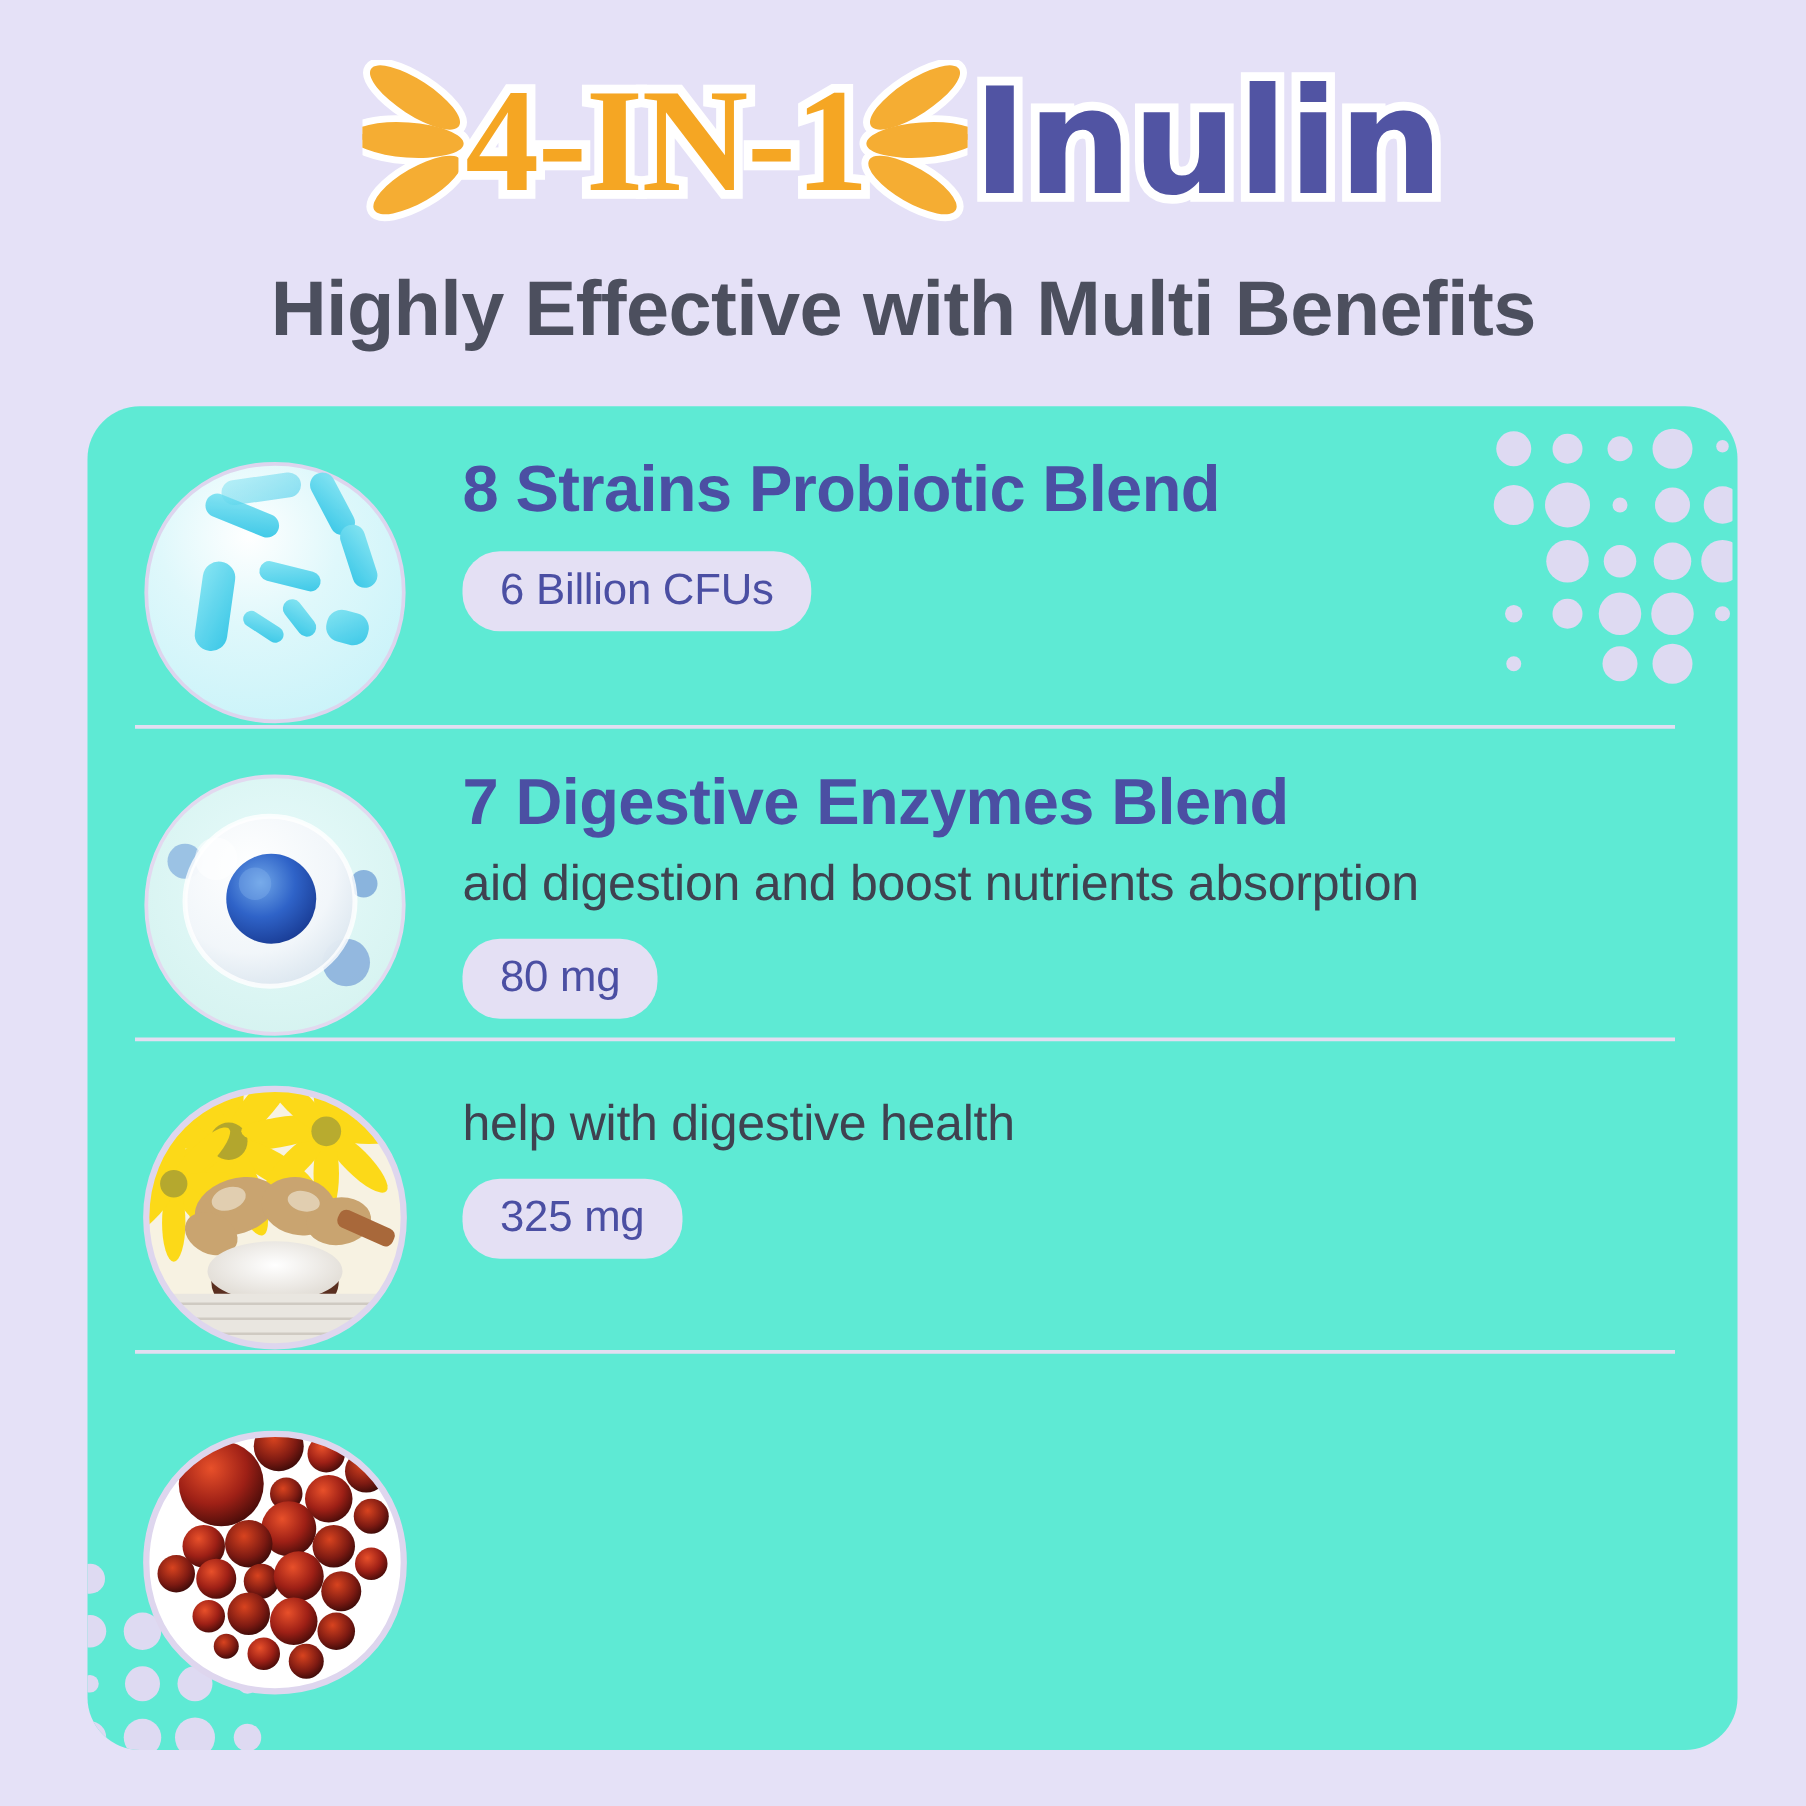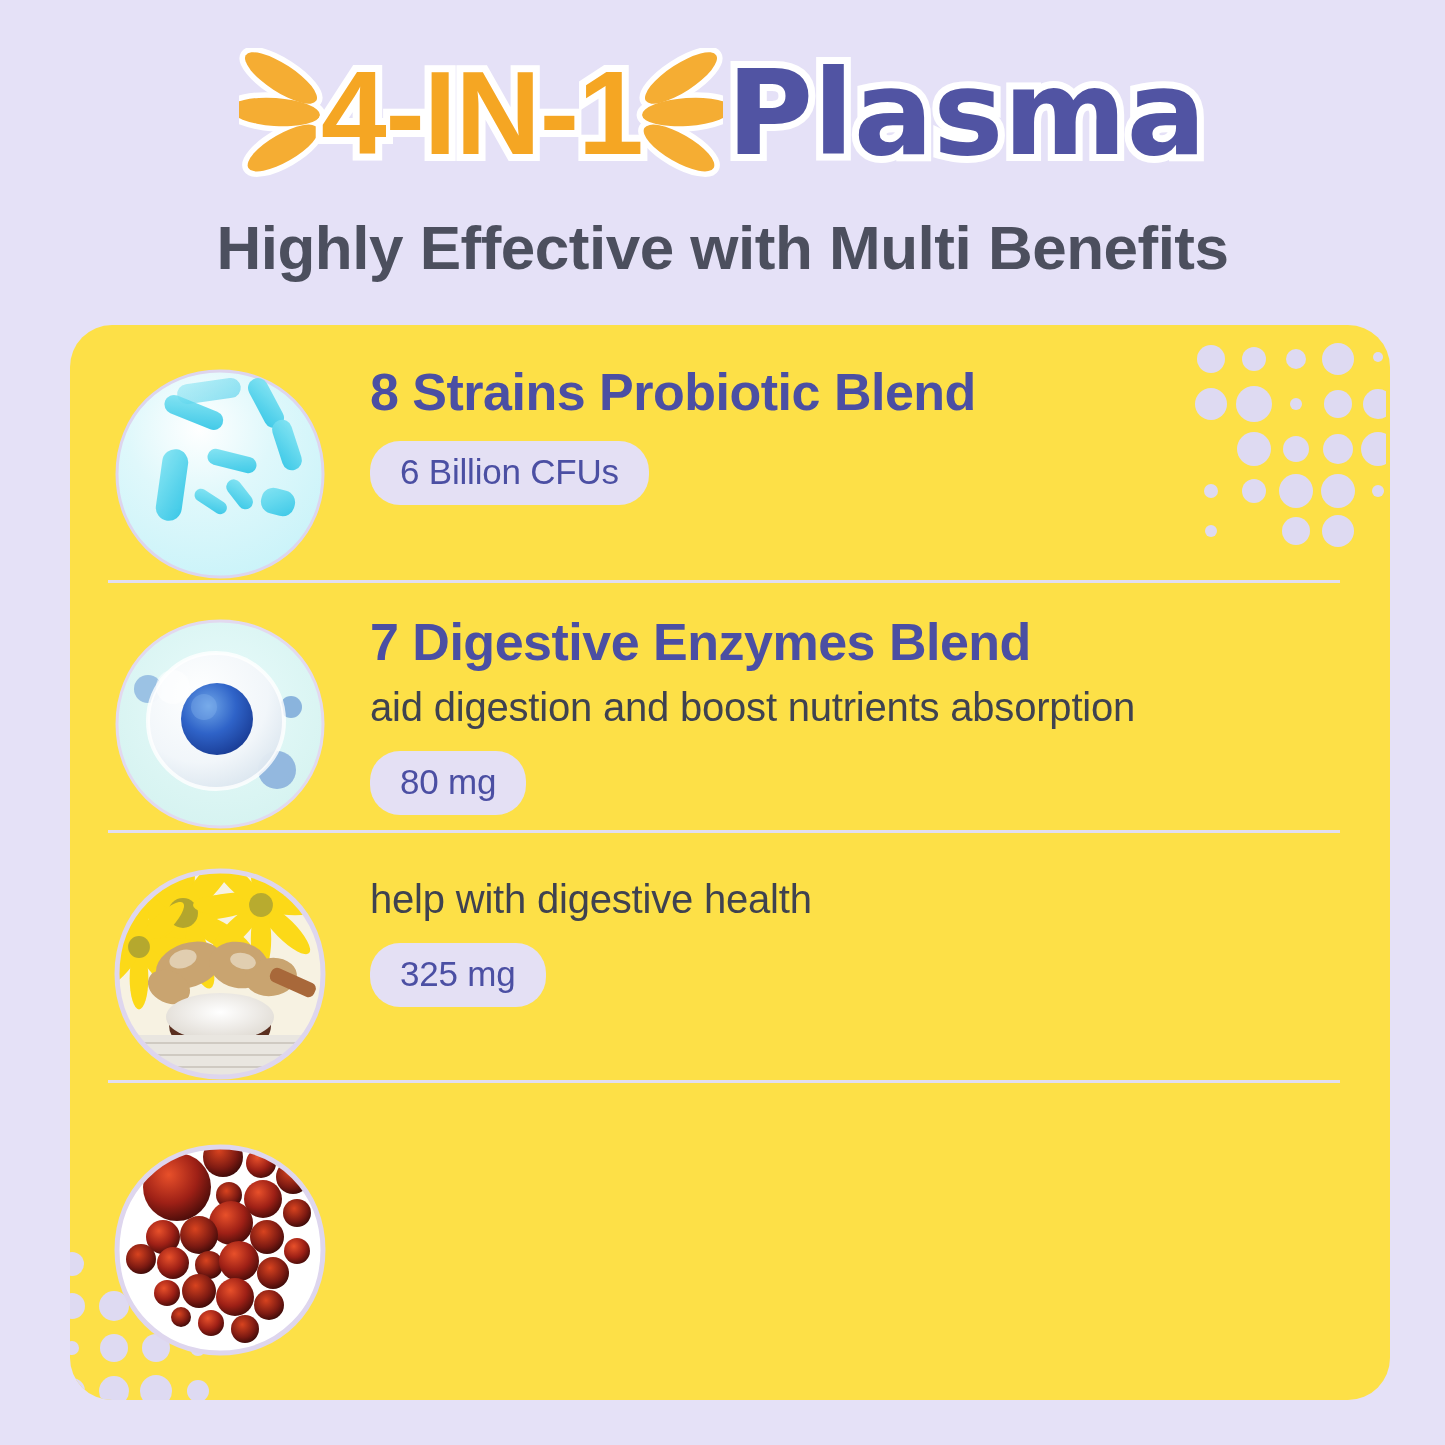--- a/index.html
+++ b/index.html
@@ -29,21 +29,21 @@
   .burst.right { margin-left:-8px; margin-right:4px; }
 
   .title-4in1 {
     font-size:118px;
     font-weight:bold;
     color:#f5a623;
     letter-spacing:-1px;
     line-height:1;
     -webkit-text-stroke:14px #ffffff;
     paint-order:stroke fill;
-    font-family:Liberation Sans, sans-serif;
+    font-family:Liberation Serif, serif;
     white-space:nowrap;
   }
 
   .title-formula {
     font-size:118px;
     font-weight:bold;
     color:#5154a3;
     line-height:1;
     -webkit-text-stroke:14px #ffffff;
     paint-order:stroke fill;
@@ -60,21 +60,21 @@
     color:#4c4f5e;
     letter-spacing:-0.5px;
     white-space:nowrap;
   }
 
   
   .card {
     position:absolute;
     left:70px; top:325px;
     width:1320px; height:1075px;
-    background:#fde047;
+    background:#5eead4;
     border-radius:42px;
     overflow:hidden;
   }
 
   .dots-tr {
     position:absolute;
     right:4px; top:14px;
     pointer-events:none;
   }
   .dots-bl {
@@ -194,21 +194,21 @@
           </g>
           <g>
             <ellipse cx="38" cy="-38" rx="42" ry="14" transform="rotate(-33 38 -38)" fill="#f5ad33"></ellipse>
             <ellipse cx="44" cy="-4" rx="45" ry="14" transform="rotate(-4 44 -4)" fill="#f5ad33"></ellipse>
             <ellipse cx="36" cy="32" rx="40" ry="14" transform="rotate(30 36 32)" fill="#f5ad33"></ellipse>
           </g>
         </g>
       </svg>
     </span>
 
-    <span class="title-formula">Plasma</span>
+    <span class="title-formula">Inulin</span>
   </div>
 
   <div class="subtitle">Highly Effective with Multi Benefits</div>
 </div>
 
 <div class="card">
 
   <span class="dots-tr">
     <svg width="200" height="210" viewBox="0 0 200 210">
       <g fill="#dedaf2">

